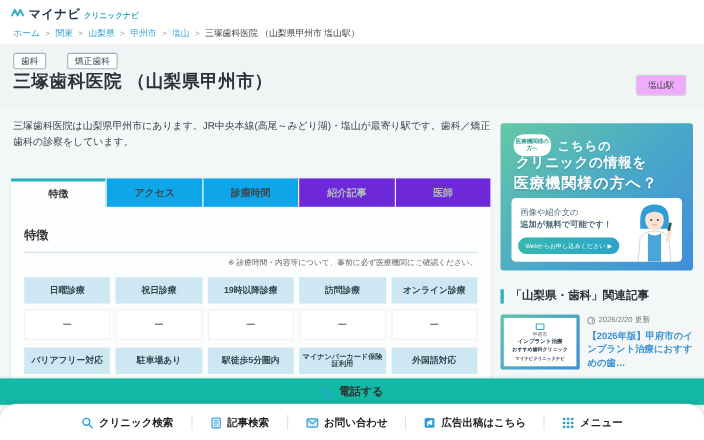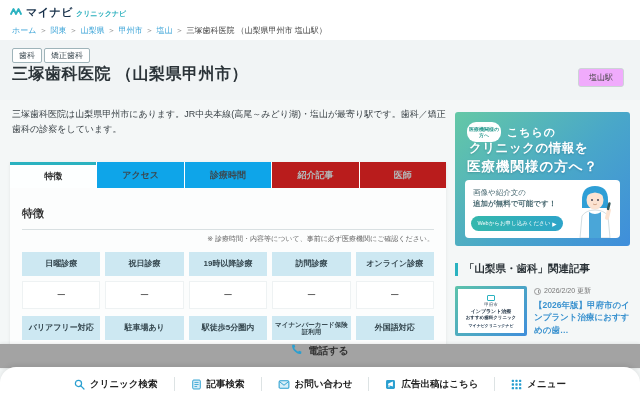--- a/index.html
+++ b/index.html
@@ -12,34 +12,34 @@
   .logo { position:absolute; top:5px; left:10px; display:flex; align-items:baseline; gap:3px; }
   .logo .brand { font-size:11px; font-weight:bold; color:#17304a; letter-spacing:.5px; }
   .logo .sub { font-size:7px; color:#27aebc; font-weight:bold; }
   .breadcrumb { position:absolute; top:25px; left:12px; font-size:8px; color:#777; white-space:nowrap; }
   .breadcrumb a { color:#3ba4d8; text-decoration:none; cursor:pointer; }
   .breadcrumb .sep { margin:0 3px; color:#888; }
   .breadcrumb .current { color:#444; }
 
   
   .hero { position:absolute; top:40px; left:0; right:0; height:60px; background:#f1f4f5; }
-  .tags { position:absolute; top:8px; left:12px; display:flex; gap:2px; }
+  .tags { position:absolute; top:8px; left:12px; display:flex; gap:19px; }
   .tag { font-size:8px; color:#3c4a52; border:1px solid #9fb4ba; background:#fff; border-radius:2px; padding:1px 6px; }
   .page-title { position:absolute; top:24px; left:12px; font-size:16px; font-weight:bold; color:#2b3338; letter-spacing:.5px; }
   .station-badge { position:absolute; top:28px; right:16px; font-size:8px; color:#444; background:#f0abfc; border:1px solid #ccd4d6; border-radius:3px; padding:3px 10px; }
 
   .desc { position:absolute; top:107px; left:12px; width:436px; font-size:9px; line-height:1.65; color:#3a4247; }
 
   
   .card { position:absolute; top:162px; left:10px; width:436px; height:184px; background:#fff; box-shadow:0 1px 3px rgba(0,0,0,.08); overflow:hidden; }
   .tabstrip { display:flex; height:26px; }
   .tab { flex:1; display:flex; align-items:center; justify-content:center; font-size:9px; font-weight:bold; cursor:pointer; }
   .tab.active { background:#fdffff; color:#333; border-top:3px solid #2ab2c0; }
   .tab.normal { background:#0ea5e9; color:#3a4a52; border-left:1px solid #fff; }
-  .tab.disabled { background:#b91c1c; color:#b3bcbe; border-left:1px solid #fff; }
+  .tab.disabled { background:#6d28d9; color:#b3bcbe; border-left:1px solid #fff; }
   .card-body { padding:10px 12px 0 12px; background:#fcfdfd; height:158px; }
   .feat-heading { font-size:11px; font-weight:bold; color:#333; margin:8px 0 8px 0; }
   .divider { border-top:1px solid #d9e0e2; margin-bottom:4px; }
   .note { font-size:7px; color:#666; text-align:right; margin-bottom:8px; }
   .grid { display:grid; grid-template-columns:repeat(5,1fr); gap:5px; }
   .cell-h { background:#cde8f2; color:#33454d; font-size:8px; font-weight:bold; height:24px; display:flex; align-items:center; justify-content:center; text-align:center; line-height:1.15; padding:12px 2px; }
   .cell-h.small { font-size:6.5px; }
   .cell-v { background:#fff; border:1px solid #eef2f3; color:#555; font-size:9px; height:28px; display:flex; align-items:center; justify-content:center; margin-bottom:2px; }
 
   
@@ -66,21 +66,21 @@
   .thumb-l2 { font-size:5px; color:#234; font-weight:bold; }
   .thumb-l3 { font-size:4.5px; color:#234; font-weight:bold; }
   .thumb-brand { font-size:4px; color:#17304a; font-weight:bold; margin-top:2px; }
   .art-meta { display:flex; align-items:center; gap:3px; font-size:7px; color:#777; }
   .clock { width:7px; height:7px; border:1px solid #999; border-radius:50%; position:relative; }
   .clock:after { content:""; position:absolute; left:3px; top:1px; width:1px; height:3px; background:#999; }
   .art-title { font-size:8.5px; color:#3a92cf; font-weight:bold; line-height:1.45; margin:3px 0 5px 0; }
   .art-tag { display:inline-block; font-size:7px; color:#555; border:1px solid #aab8bc; border-radius:2px; padding:1px 5px; background:#fff; }
 
   
-  .phone-bar { position:absolute; top:344px; left:0; right:0; height:24px; background:#a3a3a3; box-shadow:0 -1px 3px rgba(0,0,0,.07), 0 1px 2px rgba(0,0,0,.05); display:flex; align-items:flex-start; justify-content:center; gap:6px; cursor:pointer; z-index:5; }
+  .phone-bar { position:absolute; top:344px; left:0; right:0; height:24px; background:#14b8a6; box-shadow:0 -1px 3px rgba(0,0,0,.07), 0 1px 2px rgba(0,0,0,.05); display:flex; align-items:center; justify-content:center; gap:6px; cursor:pointer; z-index:5; }
   .phone-bar .lbl { font-size:10px; font-weight:bold; color:#333; }
 
   
   .footer { position:absolute; top:367px; left:0; right:0; height:33px; background:#fff; border-radius:16px 16px 0 0; box-shadow:0 -2px 5px rgba(0,0,0,.08); display:flex; align-items:center; justify-content:center; z-index:6; }
   .fnav { display:flex; align-items:flex-end; }
   .fitem { display:flex; align-items:center; gap:5px; padding:0 16px; cursor:pointer; }
   .fitem .flbl { font-size:9.5px; font-weight:bold; color:#222; white-space:nowrap; }
   .fsep { width:1px; height:14px; background:#dde3e4; }
   svg { display:block; }
 </style>

